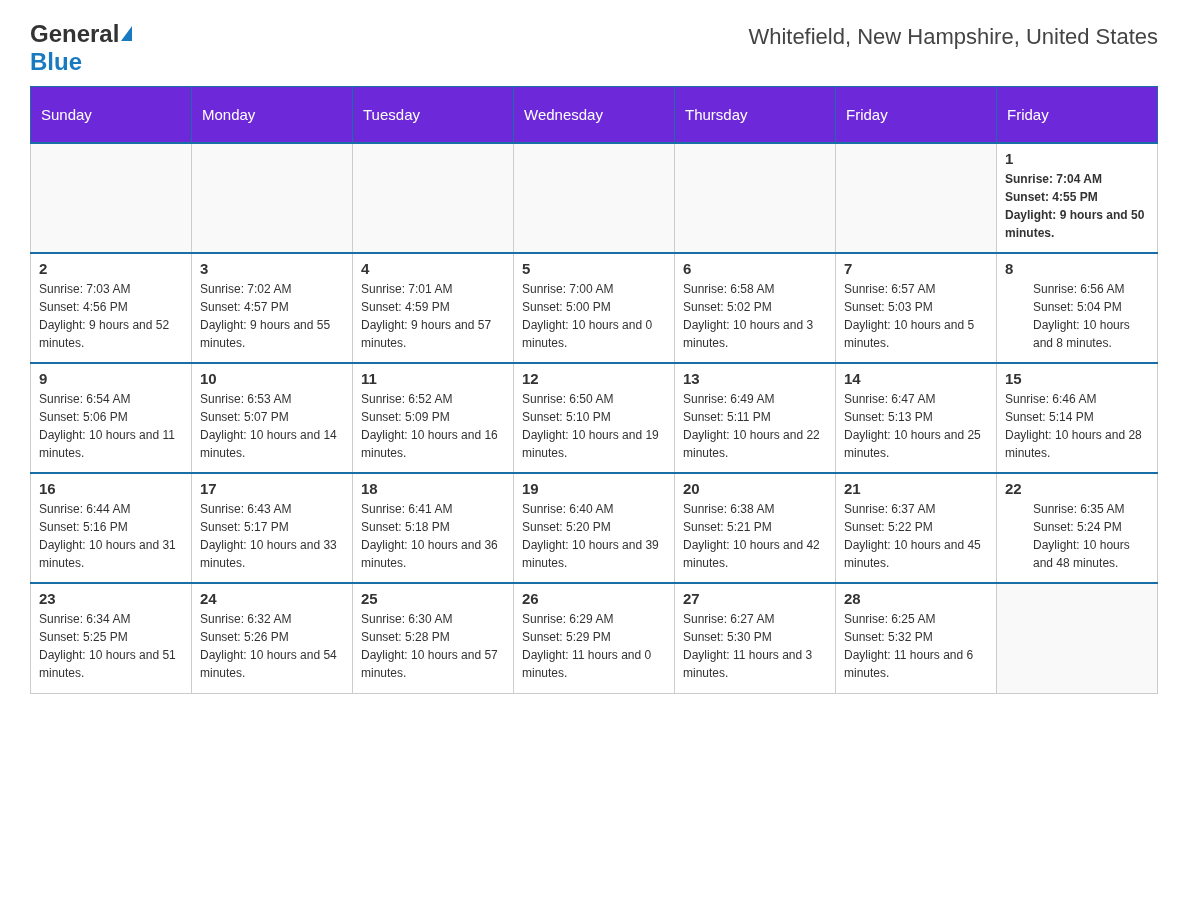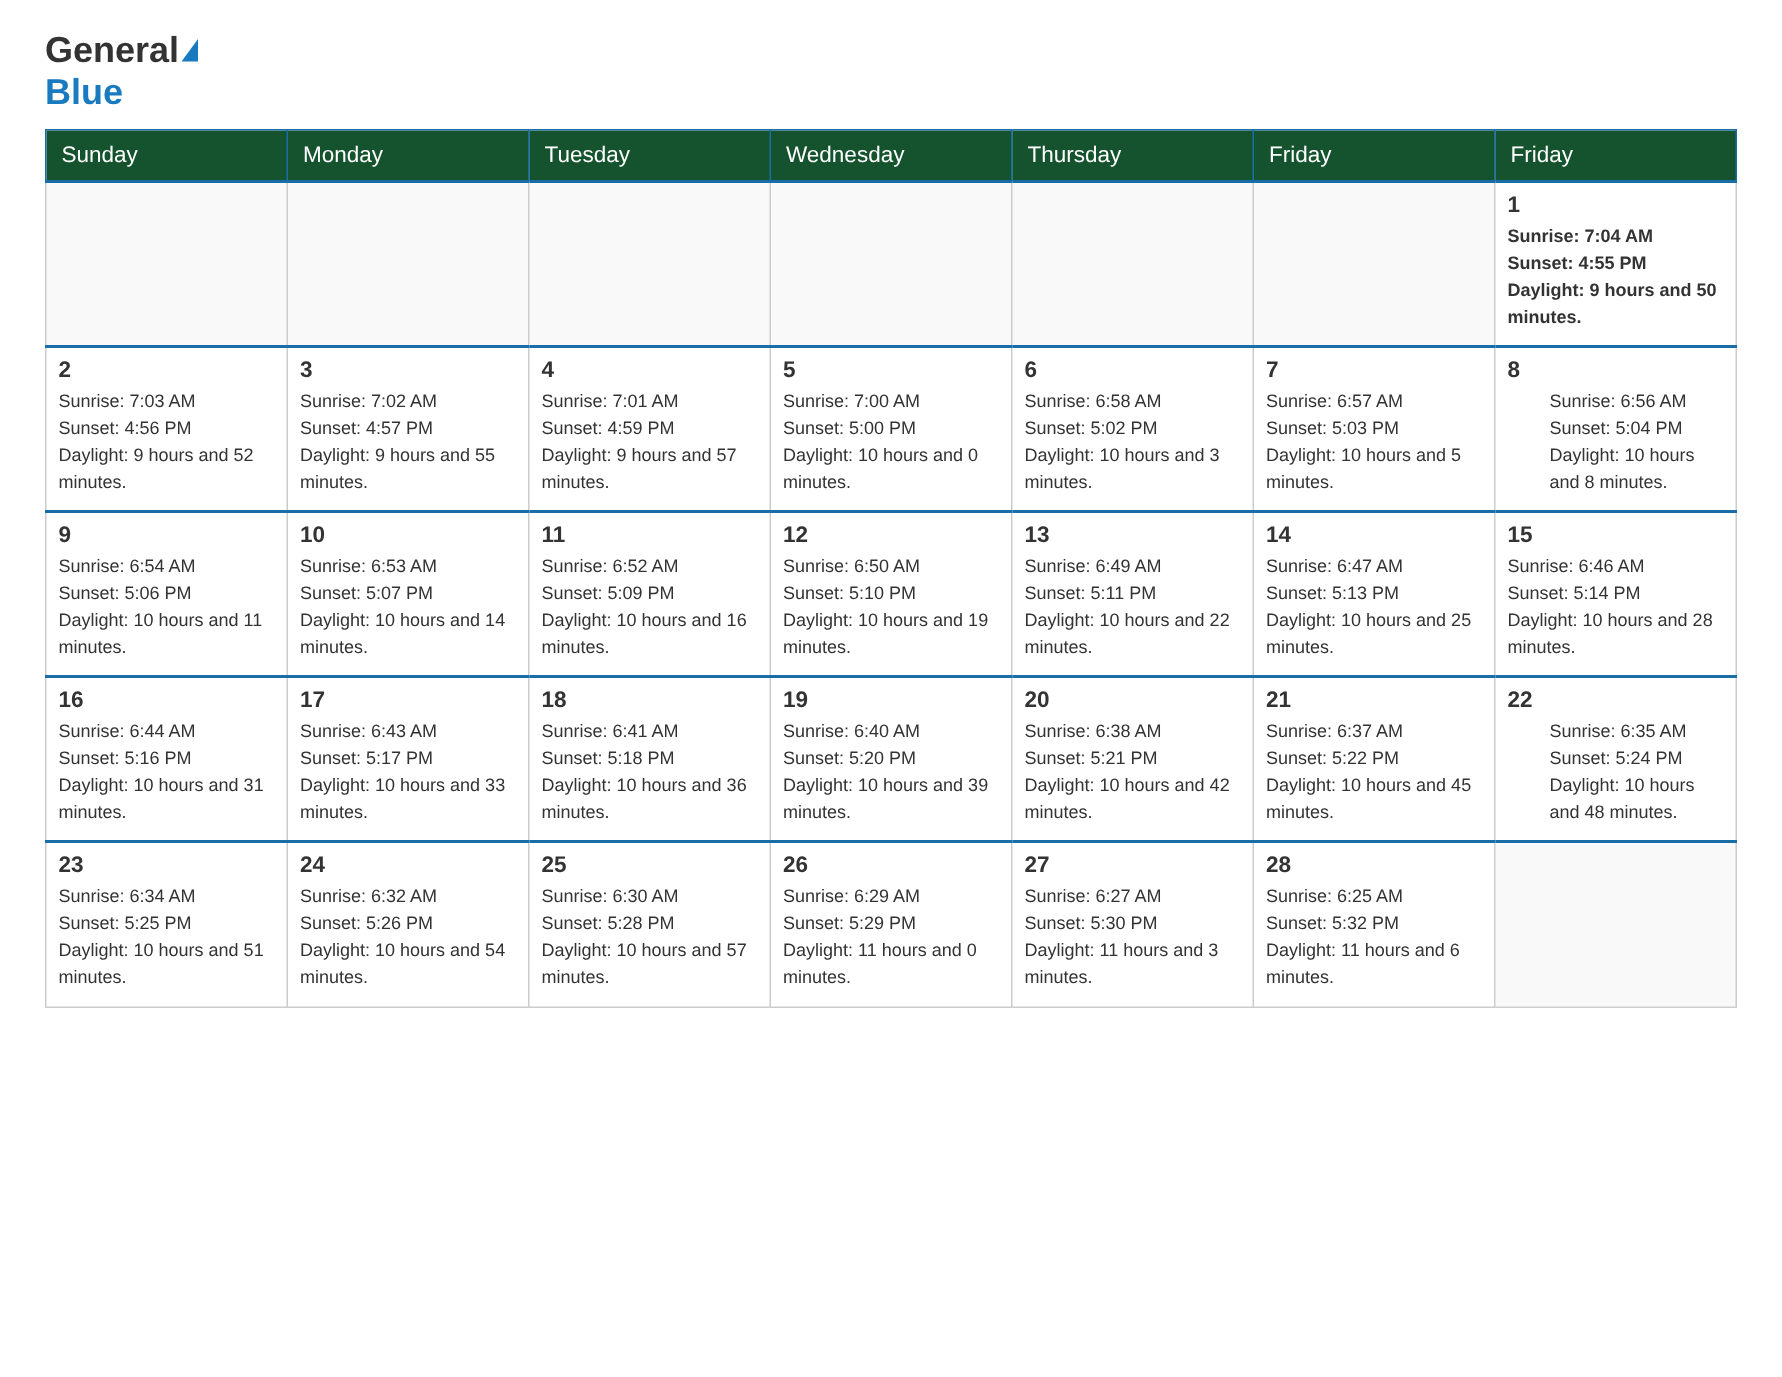--- a/index.html
+++ b/index.html
@@ -38,23 +38,23 @@
       font-size: 22px;
       color: #444;
       margin-top: 4px;
     }
     .calendar {
       width: 100%;
       border-collapse: collapse;
       margin-top: 10px;
     }
     .calendar th {
-      background-color: #14532d;
+      background-color: #6d28d9;
       color: #fff;
-      padding: 8px 10px;
+      padding: 19px 10px;
       font-size: 15px;
       font-weight: normal;
       text-align: left;
       border: 1px solid #1a6ea8;
     }
     .calendar td {
       border: 1px solid #ccc;
       vertical-align: top;
       padding: 6px 8px;
       width: 14.28%;
@@ -88,20 +88,21 @@
   <div class="logo">
     <div class="logo-row">
       <span style="font-size:24px;font-weight:bold;color:#333;">General</span>
       <span style="display:inline-block;width:0;height:0;border-left:11px solid transparent;border-bottom:15px solid #1a7abf;margin-left:2px;margin-bottom:2px;"></span>
     </div>
     <div class="logo-row">
       <span style="font-size:24px;font-weight:bold;color:#1a7abf;">Blue</span>
     </div>
   </div>
   <div class="title-block">
+    <div class="location-title">Whitefield, New Hampshire, United States</div>
   </div>
 </div>
 
 <table class="calendar">
   <thead>
     <tr>
     <th>Sunday</th>
         <th>Monday</th>
         <th>Tuesday</th>
         <th>Wednesday</th>

